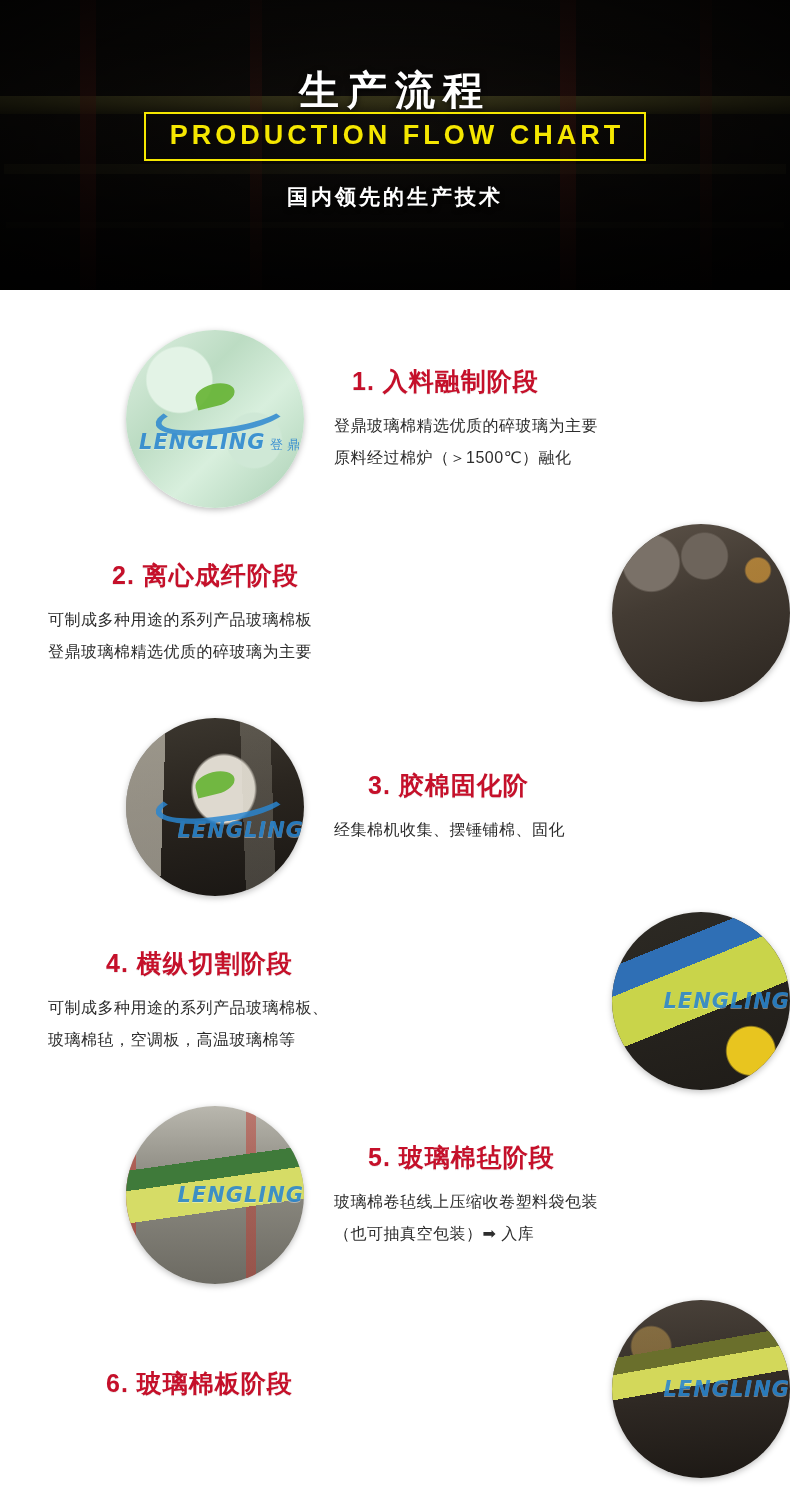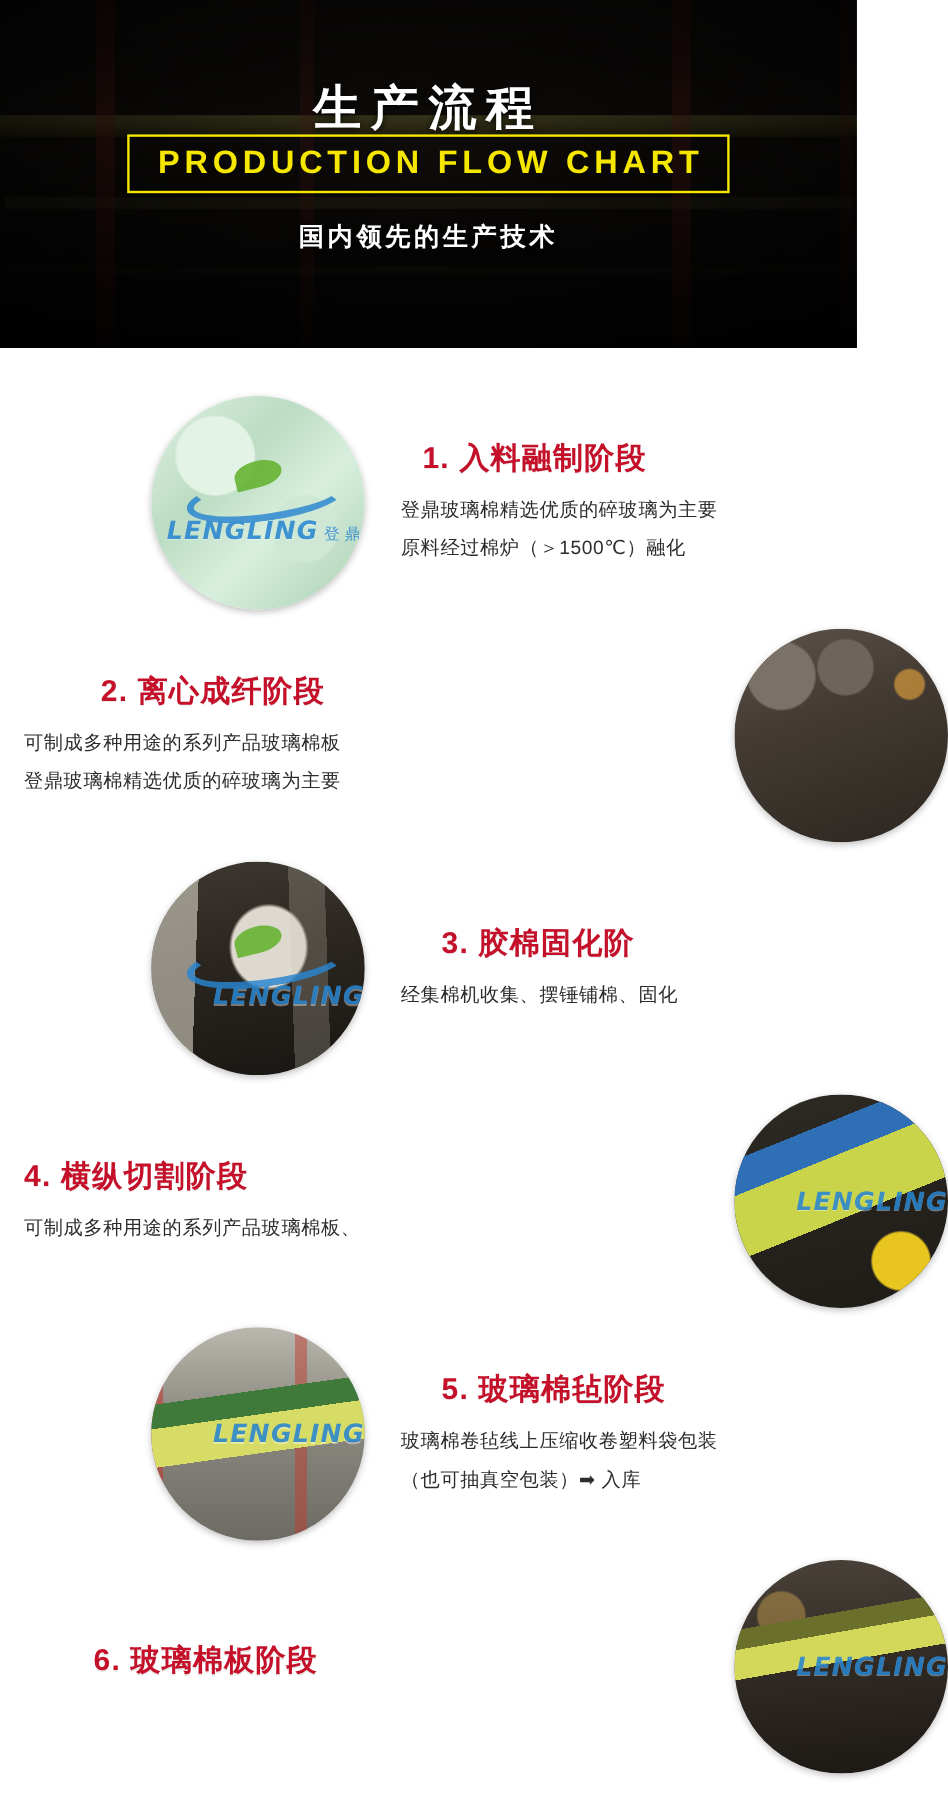--- a/index.html
+++ b/index.html
@@ -15,21 +15,21 @@
     width: 790px;
     min-height: 1499px;
     position: relative;
     overflow: hidden;
     background: #ffffff;
   }
 
   
   .hero {
     position: relative;
-    width: 714px;
+    width: 790px;
     height: 290px;
     overflow: hidden;
     background: #15803d;
   }
   .hero-photo {
     position: absolute;
     inset: 0;
     background:
       
       linear-gradient(180deg, rgba(40,34,28,.95) 0%, rgba(26,22,18,.9) 16%, rgba(20,17,14,.9) 100%),
@@ -249,21 +249,21 @@
       linear-gradient(-10deg, transparent 0 52%, #d3d85a 52% 64%, transparent 64%),
       linear-gradient(-10deg, transparent 0 64%, #6a6f2c 64% 72%, transparent 72%),
       radial-gradient(circle at 22% 26%, rgba(255,200,90,.35) 0 10%, transparent 11%);
   }
 
   .step-text {
     flex: 1 1 auto;
     padding: 0 26px;
   }
   .step.left-photo .step-text { padding-left: 30px; padding-right: 30px; }
-  .step.right-photo .step-text { padding-right: 30px; padding-left: 20px; text-align: left; }
+  .step.right-photo .step-text { padding-right: 30px; padding-left: 48px; text-align: left; }
 
   .step-title {
     color: #c5102a;
     font-size: 25px;
     font-weight: bold;
     letter-spacing: 1px;
     margin-bottom: 12px;
     text-shadow: 0 1px 0 rgba(0,0,0,.08);
   }
   .step-desc {
@@ -273,21 +273,21 @@
     letter-spacing: .5px;
   }
   .step-desc div { white-space: nowrap; }
 
   
   .s1 .step-title { margin-left: 18px; }
   .s1 .step-desc  { margin-left: 0; }
   .s2 .step-title { margin-left: 64px; }
   .s3 .step-title { margin-left: 34px; }
   .s3 .step-desc  { margin-left: 0; }
-  .s4 .step-title { }
+  .s4 .step-title { margin-left: 58px; }
   .s5 .step-title { margin-left: 34px; }
   .s6 .step-title { margin-left: 58px; }
 </style>
 </head>
 <body>
 
 <div class="page">
 
   <div class="hero">
     <div class="hero-photo"></div>
@@ -372,20 +372,21 @@
           <span class="wordmark">LENGLING</span>
         </div>
       </div>
       <div class="step-text">
         <div class="step-title">
           <span>4.</span>
           <span>横纵切割阶段</span>
         </div>
         <div class="step-desc">
           <div>可制成多种用途的系列产品玻璃棉板、</div>
+          <div>玻璃棉毡，空调板，高温玻璃棉等</div>
         </div>
       </div>
     </div>
 
     <div class="step left-photo s5">
       <div class="photo">
         <div class="ph-bg ph5"></div>
         <div class="ph-logo">
           <span class="wordmark">LENGLING</span>
         </div>

